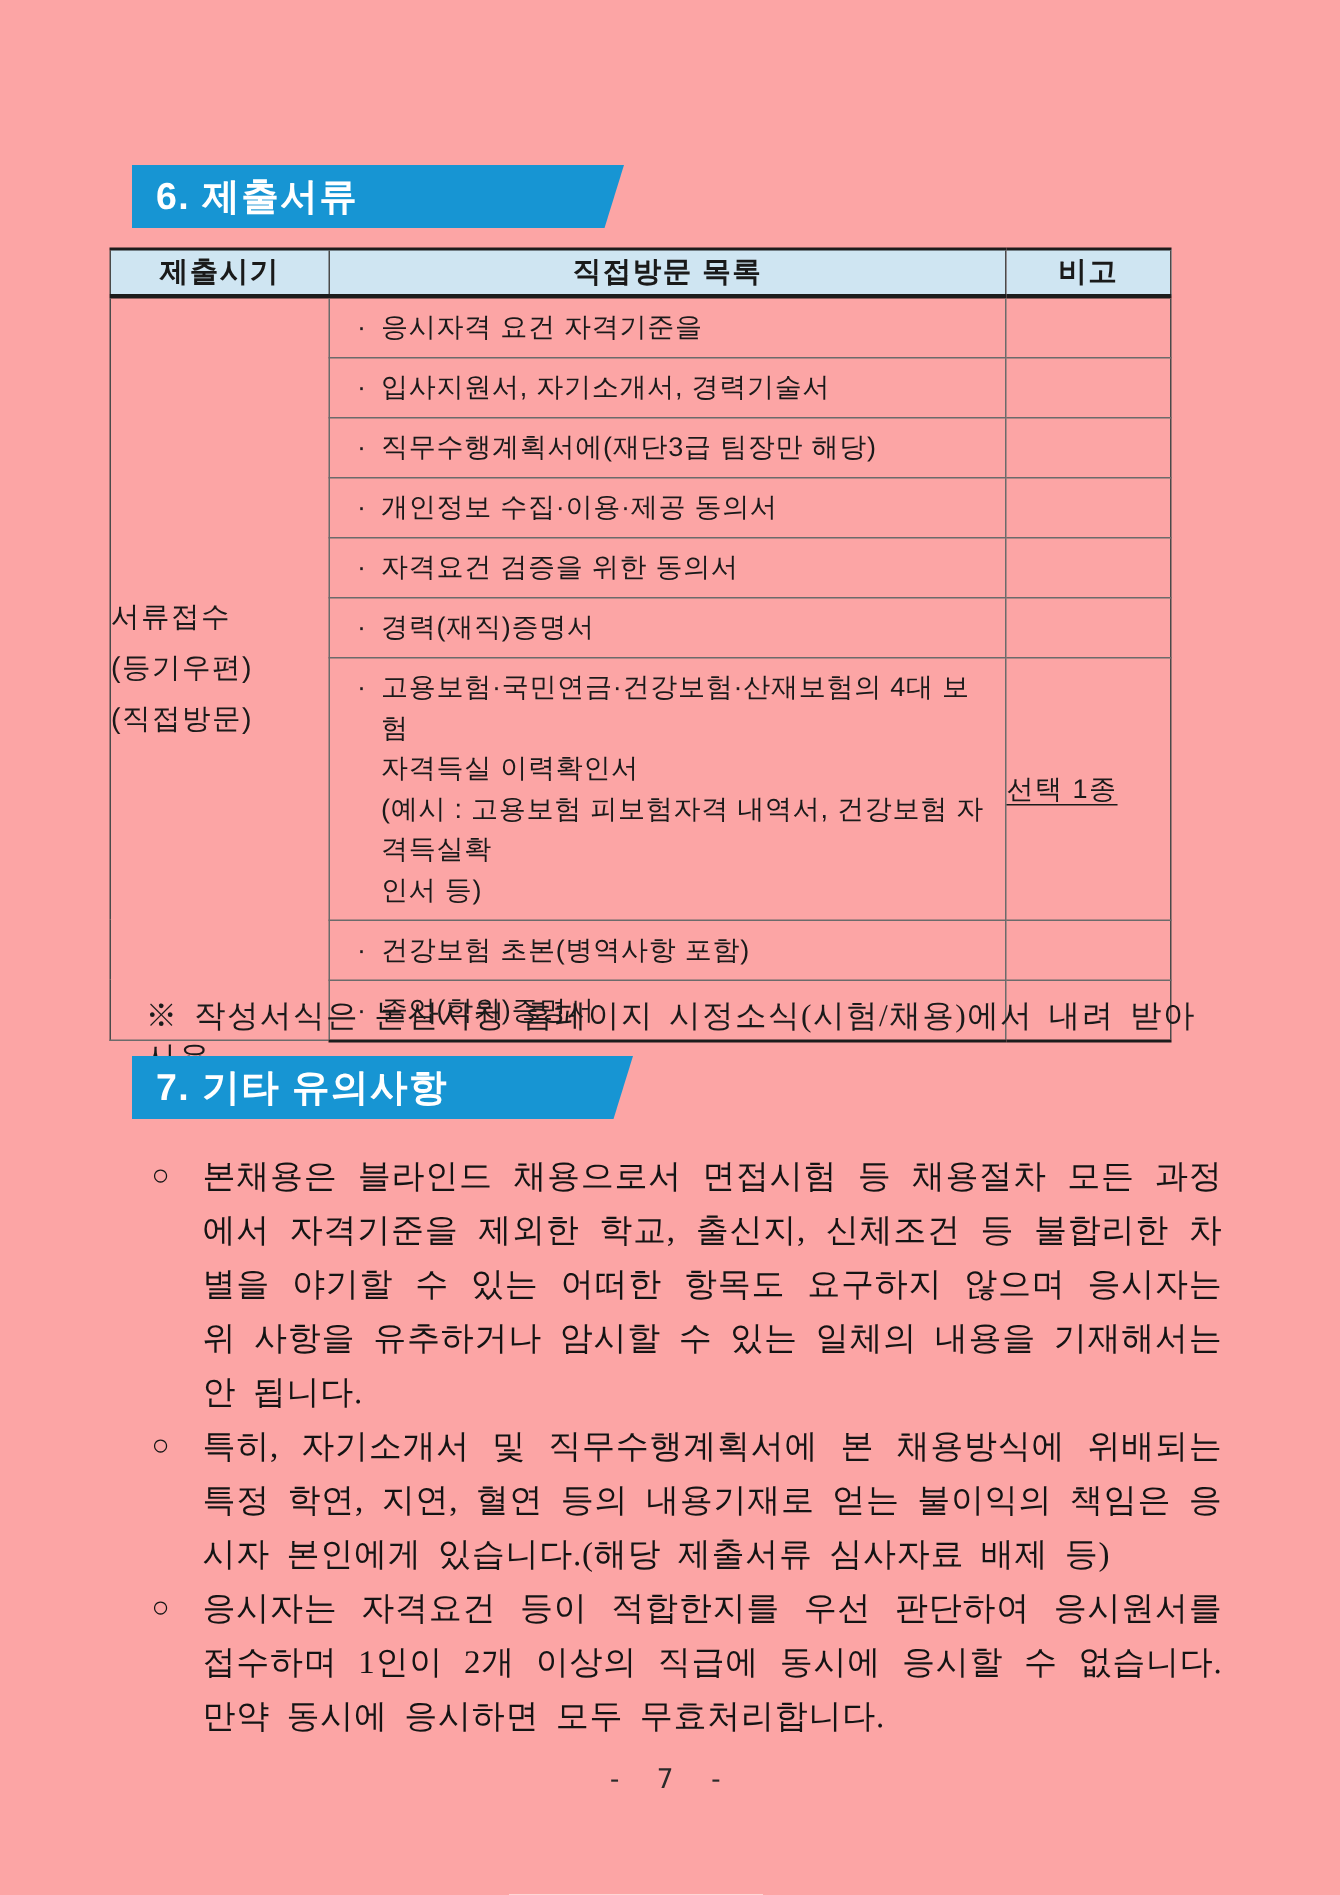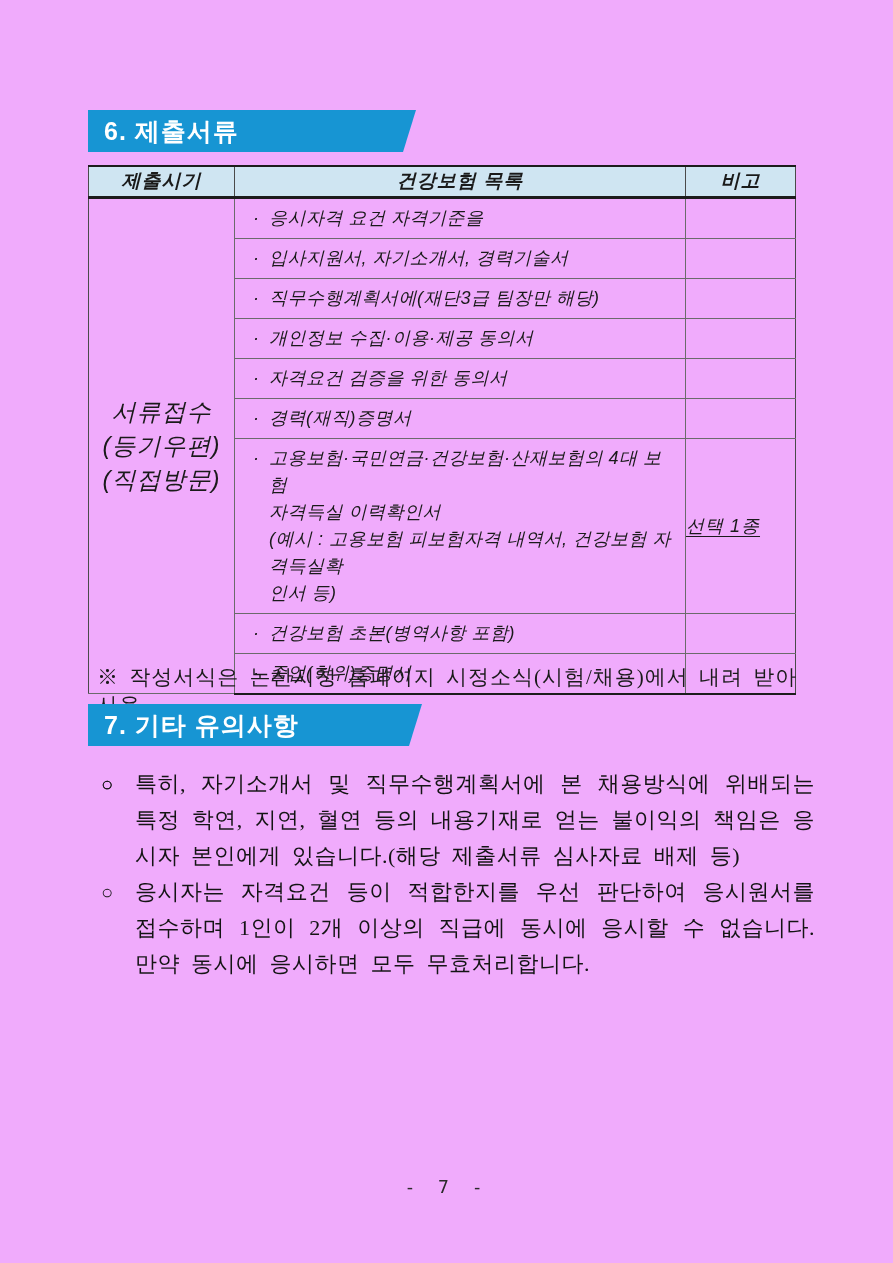--- a/index.html
+++ b/index.html
@@ -5,21 +5,21 @@
   * { margin: 0; padding: 0; box-sizing: border-box; }
   html, body { background: #ffffff; }
   body {
     font-family: "Liberation Sans", "DejaVu Sans", sans-serif;
     color: #1a1a1a;
   }
   .page {
     position: relative;
     width: 893px;
     height: 1263px;
-    background: #f0abfc;
+    background: #fca5a5;
     overflow: hidden;
   }
 
   
   .banner {
     position: absolute;
     left: 88px;
     height: 42px;
     background: #1795d3;
     color: #ffffff;
@@ -30,28 +30,27 @@
     letter-spacing: 1px;
     clip-path: polygon(0 0, 100% 0, calc(100% - 13px) 100%, 0 100%);
     font-family: "Liberation Sans", "DejaVu Sans", sans-serif;
   }
   .banner-6 { top: 110px; width: 328px; }
   .banner-7 { top: 704px; width: 334px; }
 
   
   table.docs {
     position: absolute;
-    left: 88px;
+    left: 73px;
     top: 165px;
     width: 707px;
     border-collapse: collapse;
     table-layout: fixed;
     font-size: 18px;
     color: #1a1a1a;
-    font-style: italic;
   }
   table.docs col.c-timing { width: 146px; }
   table.docs col.c-doc    { width: 451px; }
   table.docs col.c-note   { width: 110px; }
 
   table.docs th {
     background: #cfe5f2;
     font-weight: 700;
     font-size: 19px;
     height: 31px;
@@ -64,23 +63,22 @@
   }
   table.docs td {
     border: 1px solid #6b6b6b;
     vertical-align: middle;
   }
   table.docs tr.row-normal { height: 37px; }
   table.docs tr.row-big    { height: 133px; }
   table.docs tr.row-tall   { height: 39px; }
 
   td.timing-cell {
-    text-align: center;
     white-space: pre-line;
-    font-size: 24px;
+    font-size: 19px;
     line-height: 34px;
     border-left: 1px solid #4a4a4a !important;
     letter-spacing: 1px;
     margin-left: 38px;
   }
   td.doc-cell { padding: 6px 8px; }
   .doc-line { display: flex; align-items: flex-start; }
   .doc-dot {
     width: 26px;
     text-align: center;
@@ -170,21 +168,21 @@
 
   <table class="docs">
     <colgroup>
       <col class="c-timing">
         <col class="c-doc">
         <col class="c-note">
     </colgroup>
     <thead>
       <tr>
         <th>제출시기</th>
-        <th>건강보험 목록</th>
+        <th>직접방문 목록</th>
         <th>비고</th>
       </tr>
     </thead>
     <tbody>
       <tr class="row-normal">
         <td class="timing-cell" rowspan="9">서류접수
 (등기우편)
 (직접방문)</td>
         <td class="doc-cell">
           <div class="doc-line">
@@ -276,20 +274,21 @@
 
   <div class="footnote">※ 작성서식은 논산시청 홈페이지 시정소식(시험/채용)에서 내려 받아 사용</div>
 
   <div class="banner banner-7">
     <span>7. 기타 유의사항</span>
   </div>
 
   <div class="bullets">
     <div class="bullet">
       <span class="bullet-marker">○</span>
+      <span>본채용은 블라인드 채용으로서 면접시험 등 채용절차 모든 과정에서 자격기준을 제외한 학교, 출신지, 신체조건 등 불합리한 차별을 야기할 수 있는 어떠한 항목도 요구하지 않으며 응시자는 위 사항을 유추하거나 암시할 수 있는 일체의 내용을 기재해서는 안 됩니다.</span>
     </div>
     <div class="bullet">
       <span class="bullet-marker">○</span>
       <span>특히, 자기소개서 및 직무수행계획서에 본 채용방식에 위배되는 특정 학연, 지연, 혈연 등의 내용기재로 얻는 불이익의 책임은 응시자 본인에게 있습니다.(해당 제출서류 심사자료 배제 등)</span>
     </div>
     <div class="bullet">
       <span class="bullet-marker">○</span>
       <span>응시자는 자격요건 등이 적합한지를 우선 판단하여 응시원서를 접수하며 1인이 2개 이상의 직급에 동시에 응시할 수 없습니다. 만약 동시에 응시하면 모두 무효처리합니다.</span>
     </div>
   </div>

